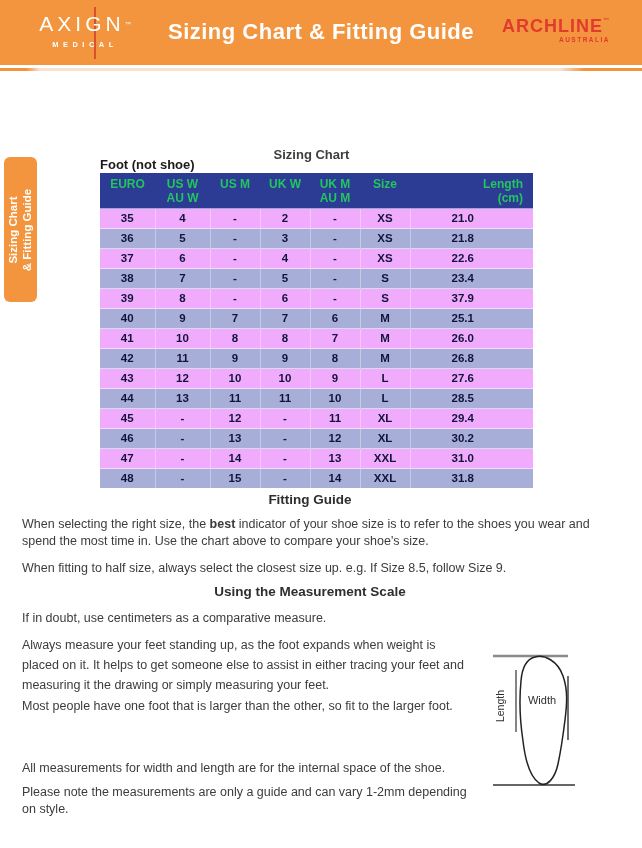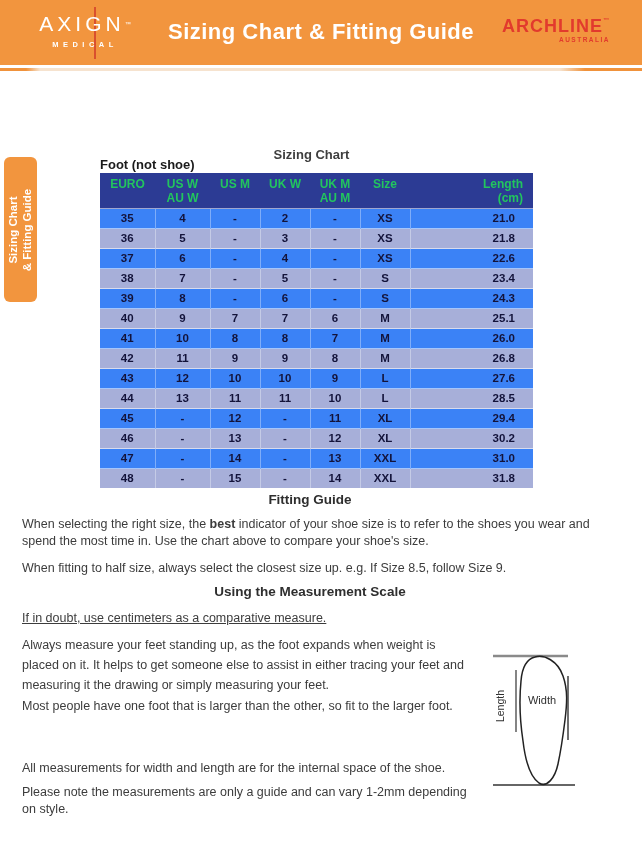--- a/index.html
+++ b/index.html
@@ -34,35 +34,35 @@
   .foot-note{position:absolute;left:100px;top:157px;width:411px;text-align:left;
     font-size:13px;font-weight:bold;color:#1a1a1a;}
   table.sizing{position:absolute;left:100px;top:173px;border-collapse:collapse;table-layout:fixed;}
   table.sizing th{background:#2C3B94;color:#22c55e;font-size:12px;font-weight:bold;
     vertical-align:top;padding:4px 0 3px 0;line-height:14px;text-align:center;}
   table.sizing th.c6{text-align:right;padding-right:10px;}
   table.sizing td{font-size:11.5px;font-weight:bold;color:#13133a;text-align:center;
     height:19px;padding:0;line-height:19px;border-top:1px solid rgba(255,255,255,.55);
     border-left:1px solid rgba(255,255,255,.35);}
   table.sizing td:first-child{border-left:none;}
-  table.sizing td.c6{text-align:right;padding-right:18px;}
-  table.sizing tr.odd td{background:#3b82f6;}
+  table.sizing td.c6{padding-right:18px;}
+  table.sizing tr.odd td{background:#f0abfc;}
   table.sizing tr.even td{background:#A7AFD9;}
   .w0{width:55px;} .w1{width:55px;} .w2{width:50px;} .w3{width:50px;} .w4{width:50px;}
   .w5{width:50px;} .w6{width:113px;}
 
   
   .sec-heading{position:absolute;left:0;width:620px;text-align:center;font-size:13.5px;
     font-weight:bold;color:#2e2e2e;}
   .para{position:absolute;left:22px;font-size:12.5px;color:#3C3C3C;line-height:17px;}
   #fg-heading{top:492px;}
   #fg-p1{top:516px;width:604px;}
   #fg-p2{top:560px;width:604px;}
   #ms-heading{top:584px;}
-  #ms-p1{top:610px;width:560px;text-decoration:underline;}
+  #ms-p1{top:610px;width:560px;}
   #ms-p2{top:635px;width:452px;line-height:20px;}
   #ms-p3{top:698px;width:560px;}
   #ms-p4{top:760px;width:560px;}
   #ms-p5{top:784px;width:462px;}
 
   
   .foot-diagram{position:absolute;left:488px;top:646px;width:100px;height:152px;}
 </style>
 </head>
 <body>
@@ -158,21 +158,21 @@
           <td class="c5">S</td>
           <td class="c6">23.4</td>
         </tr>
         <tr class="odd">
           <td class="c0">39</td>
           <td class="c1">8</td>
           <td class="c2">-</td>
           <td class="c3">6</td>
           <td class="c4">-</td>
           <td class="c5">S</td>
-          <td class="c6">24.3</td>
+          <td class="c6">37.9</td>
         </tr>
         <tr class="even">
           <td class="c0">40</td>
           <td class="c1">9</td>
           <td class="c2">7</td>
           <td class="c3">7</td>
           <td class="c4">6</td>
           <td class="c5">M</td>
           <td class="c6">25.1</td>
         </tr>

